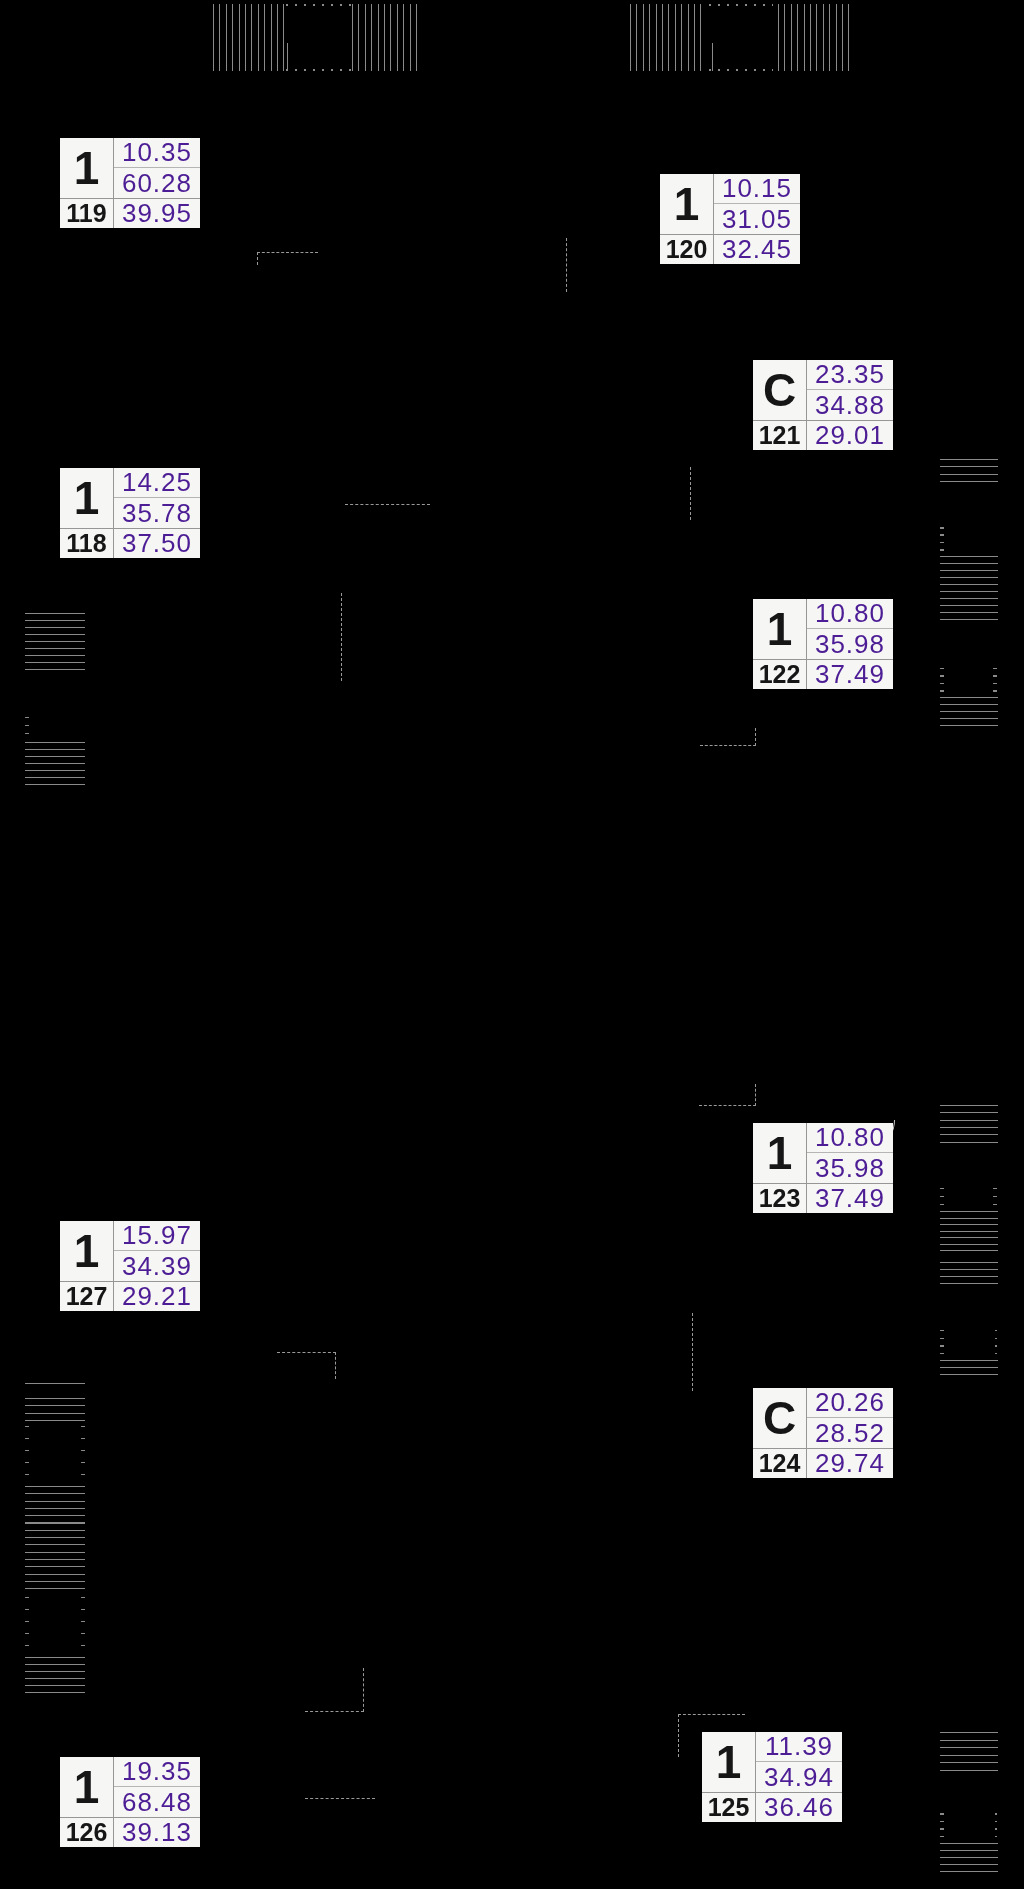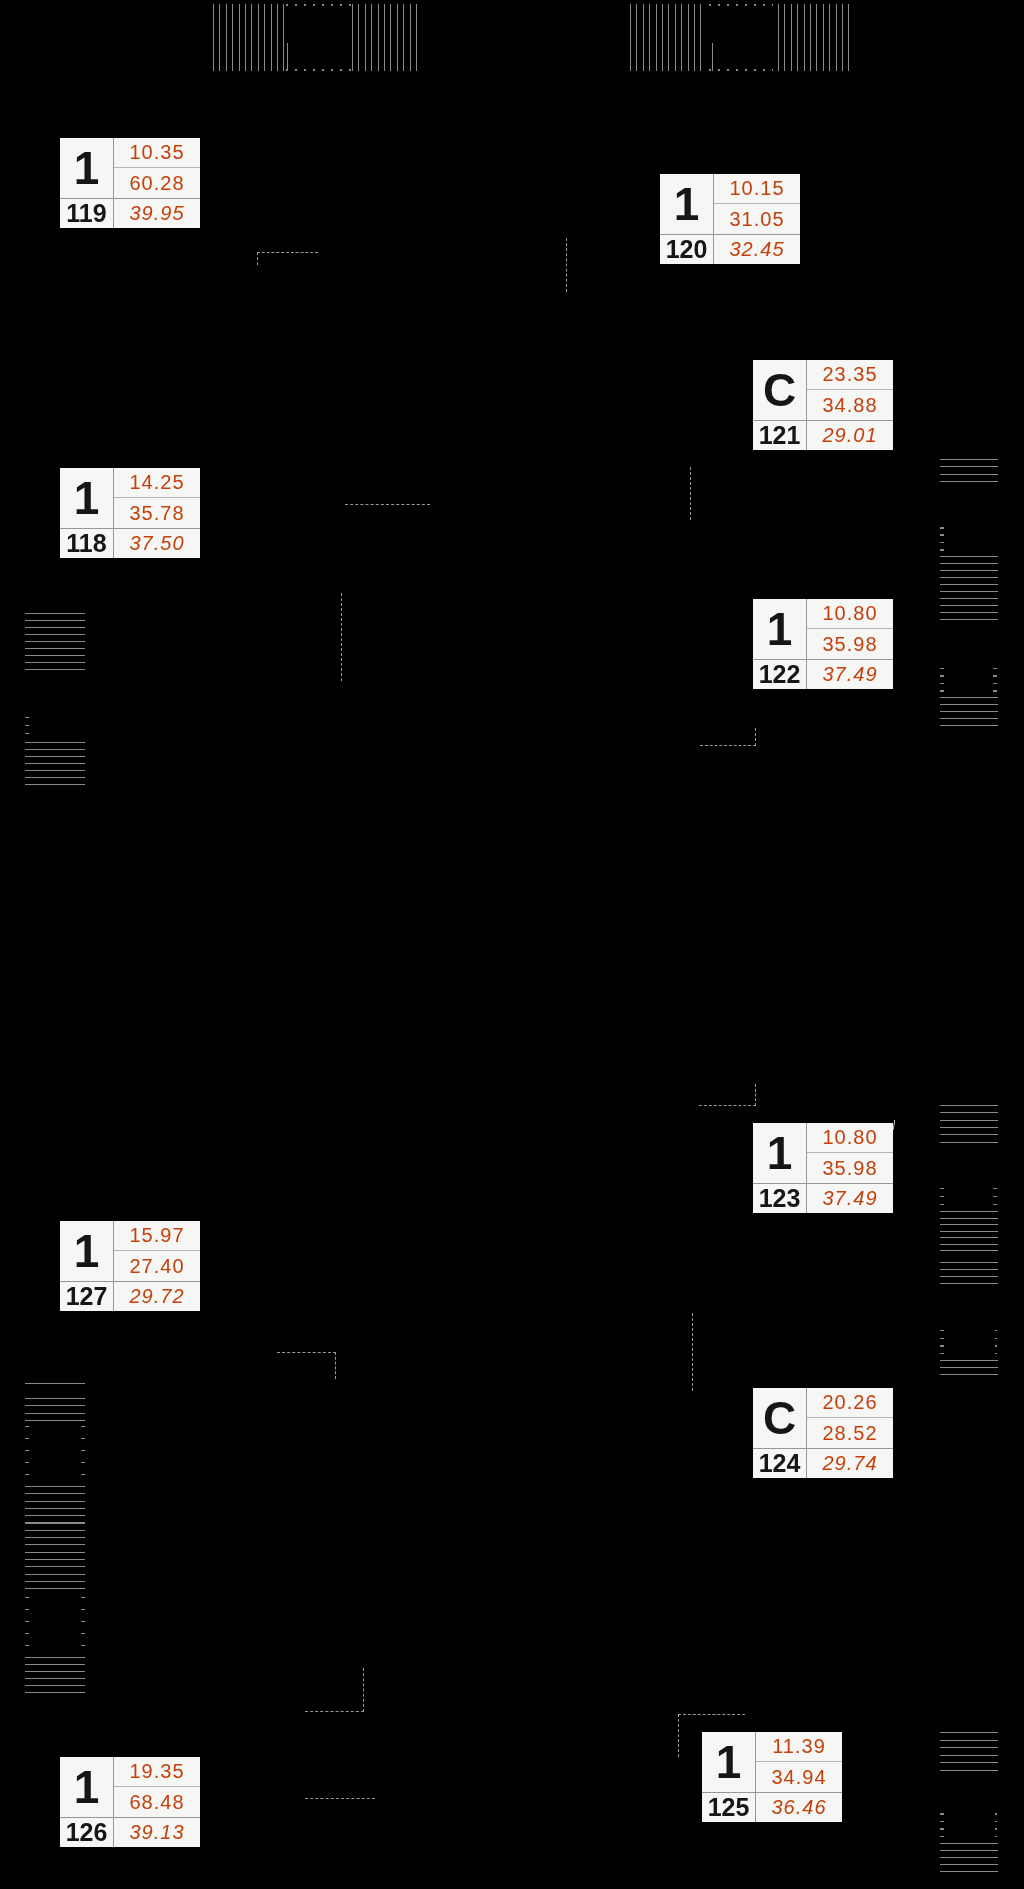--- a/index.html
+++ b/index.html
@@ -5,27 +5,27 @@
   html,body{margin:0;padding:0;background:#000;}
   #plan{position:relative;width:1024px;height:1889px;background:#000;overflow:hidden;
         font-family:"Liberation Sans",sans-serif;}
 
   
   .unit{position:absolute;width:140px;height:90px;background:#f6f6f4;
         display:grid;grid-template-columns:54px 86px;grid-template-rows:30px 30px 30px;
         color:#161616;}
   .u-type{grid-column:1;grid-row:1/3;display:flex;align-items:center;justify-content:center;
           font-size:46px;font-weight:700;border-right:1px solid #969696;line-height:1;}
-  .u-val{display:flex;align-items:center;justify-content:center;font-size:20px;
-         font-weight:400;color:#c2410c;letter-spacing:1px;}
+  .u-val{display:flex;align-items:center;justify-content:center;font-size:26px;
+         font-weight:400;color:#4c1d95;letter-spacing:1px;}
   .u-a1{grid-column:2;grid-row:1;border-bottom:1px solid #b5b5b5;}
   .u-a2{grid-column:2;grid-row:2;}
   .u-num{grid-column:1;grid-row:3;display:flex;align-items:center;justify-content:center;
          font-size:25px;font-weight:700;border-top:1px solid #969696;border-right:1px solid #969696;}
-  .u-a3{grid-column:2;grid-row:3;border-top:1px solid #969696;font-style:italic;}
+  .u-a3{grid-column:2;grid-row:3;border-top:1px solid #969696;}
 
   
   .vlines{position:absolute;background-image:repeating-linear-gradient(to right,#8a8a8a 0 1px,transparent 1px var(--sp,6.4px));}
   .hlines{position:absolute;background-image:repeating-linear-gradient(to bottom,#8a8a8a 0 1px,transparent 1px var(--sp,7px));}
   .hdots{position:absolute;height:2px;background-image:repeating-linear-gradient(to right,#8a8a8a 0 2px,transparent 2px 9px);}
   .vdash{position:absolute;width:4px;background-image:repeating-linear-gradient(to bottom,#8a8a8a 0 1.5px,transparent 1.5px var(--sp,7.5px));}
   .solid{position:absolute;background:#8a8a8a;}
   .dash{position:absolute;border:0 dashed #9a9a9a;}
   .arc{position:absolute;width:14px;height:22px;border-right:1px solid #c8c8c8;
        border-bottom-right-radius:100% 100%;}
@@ -138,23 +138,23 @@
     <div class="u-type">1</div>
     <div class="u-val u-a1">10.80</div>
     <div class="u-val u-a2">35.98</div>
     <div class="u-num">123</div>
     <div class="u-val u-a3">37.49</div>
   </div>
 
   <div class="unit" style="left:60px;top:1221px;">
     <div class="u-type">1</div>
     <div class="u-val u-a1">15.97</div>
-    <div class="u-val u-a2">27.40</div>
+    <div class="u-val u-a2">34.39</div>
     <div class="u-num">127</div>
-    <div class="u-val u-a3">29.72</div>
+    <div class="u-val u-a3">29.21</div>
   </div>
 
   <div class="unit" style="left:753px;top:1388px;">
     <div class="u-type">C</div>
     <div class="u-val u-a1">20.26</div>
     <div class="u-val u-a2">28.52</div>
     <div class="u-num">124</div>
     <div class="u-val u-a3">29.74</div>
   </div>
 

